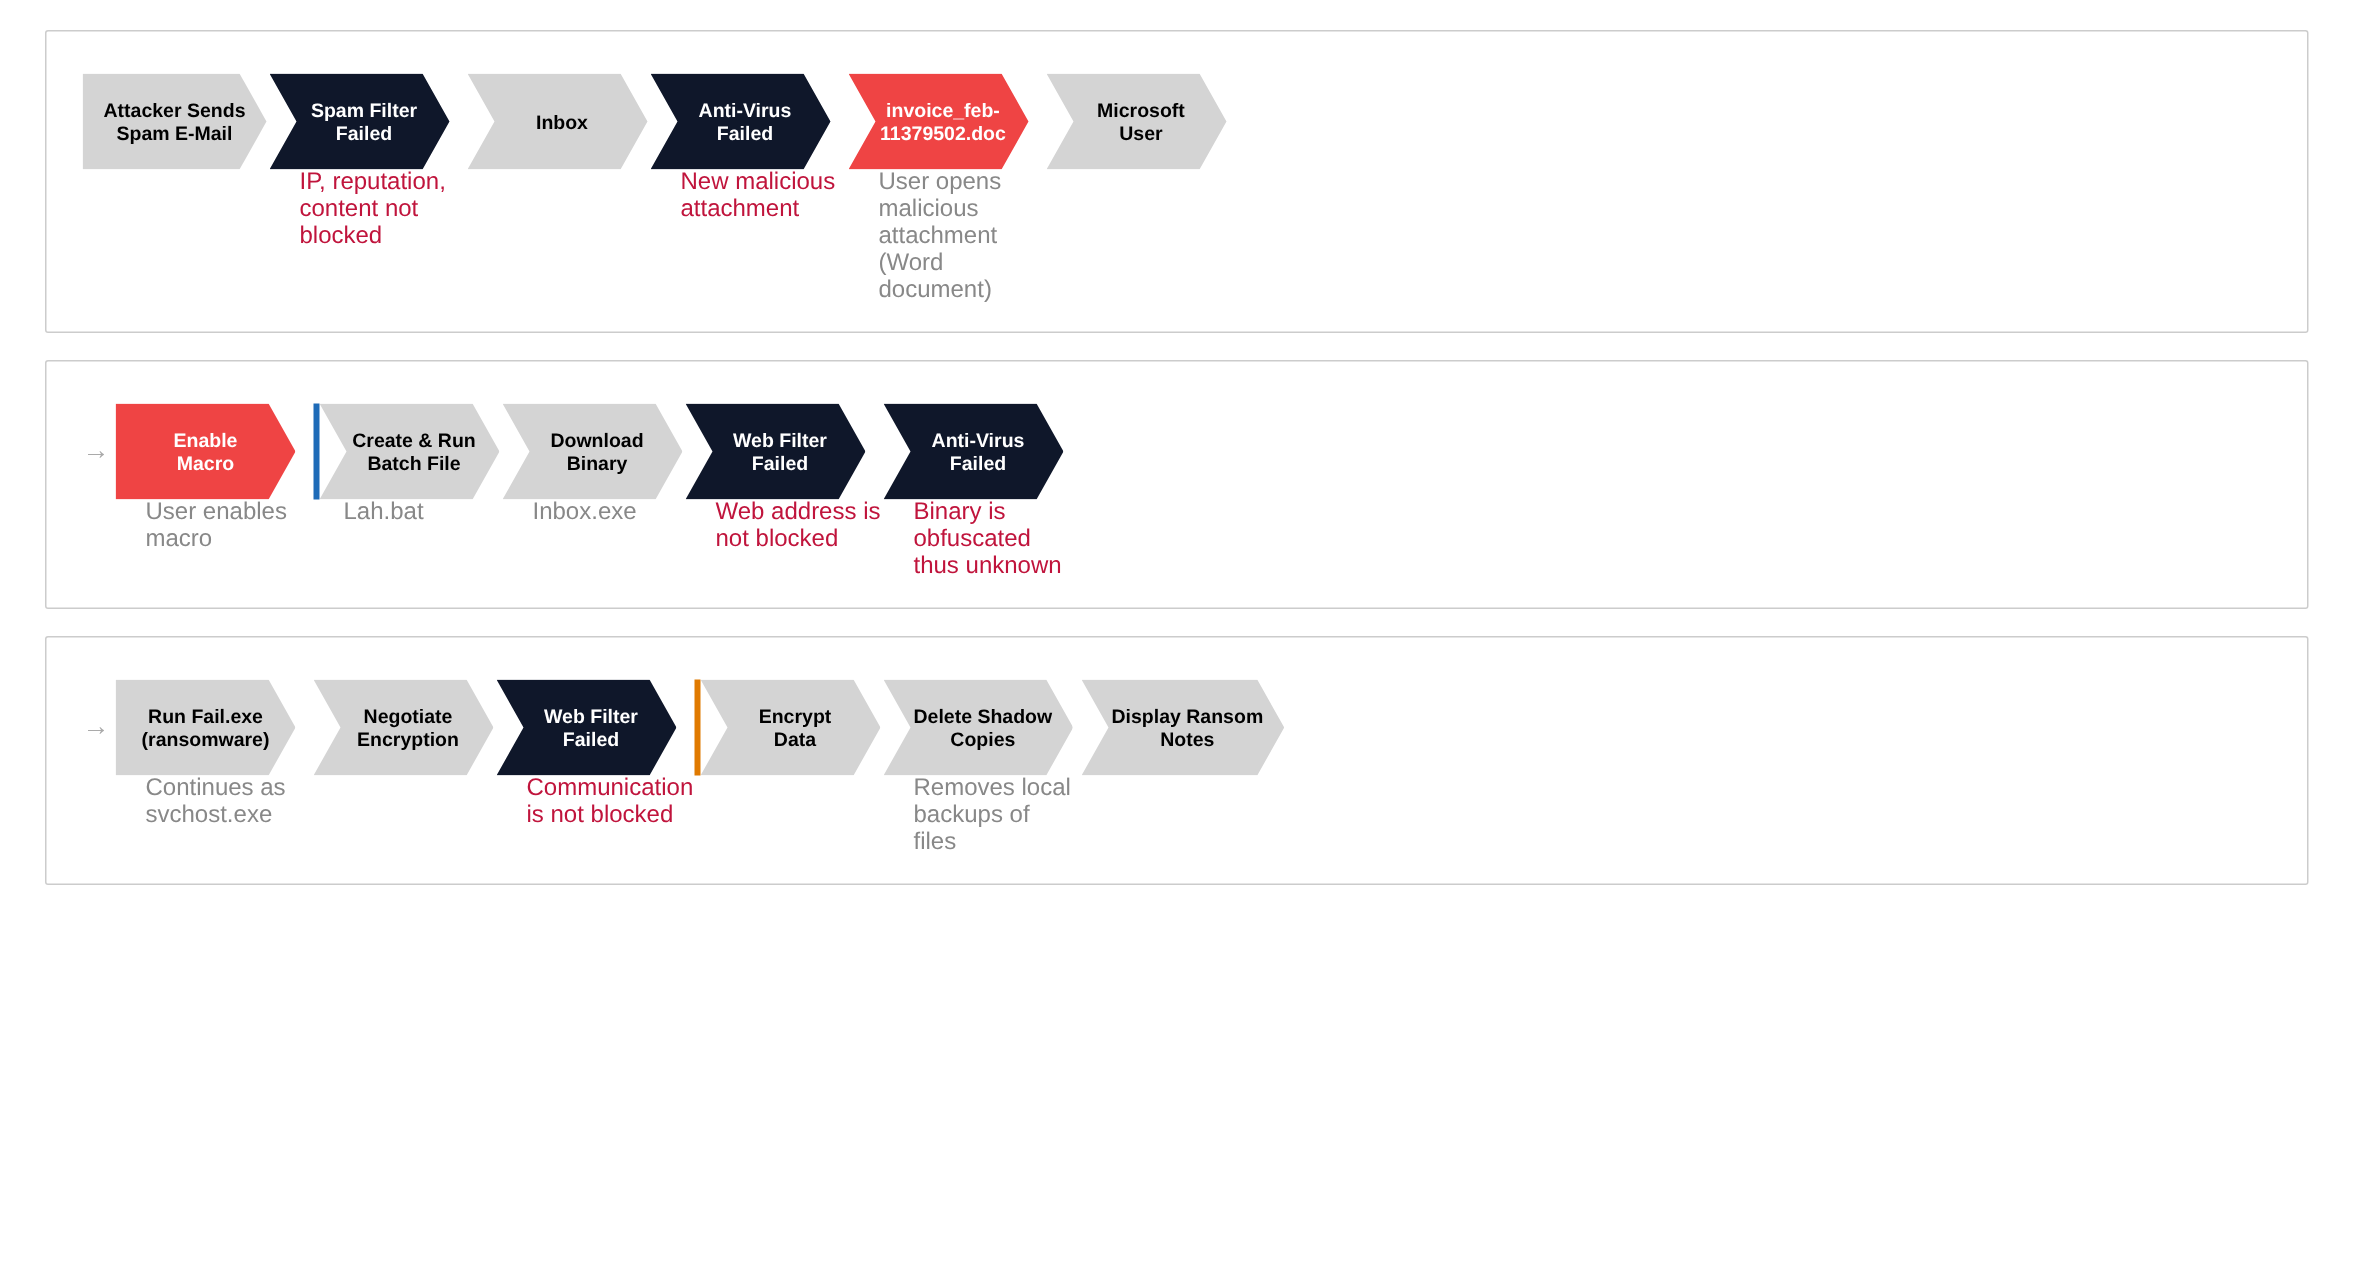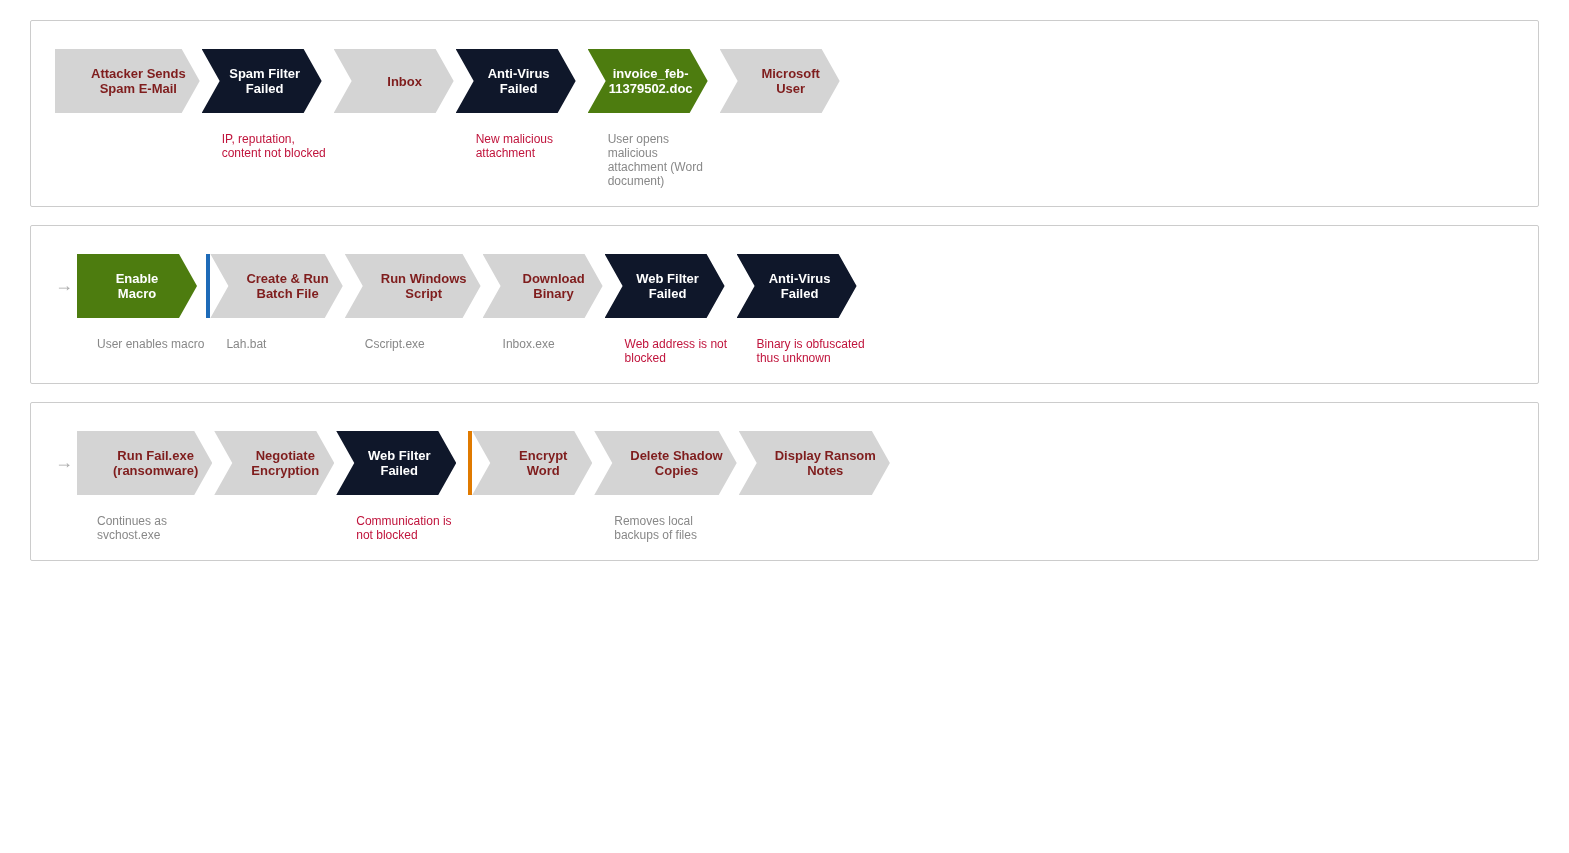--- a/index.html
+++ b/index.html
@@ -52,35 +52,34 @@
       min-width: 120px;
     }
 
     .chevron.first {
       clip-path: polygon(0% 0%, calc(100% - 18px) 0%, 100% 50%, calc(100% - 18px) 100%, 0% 100%);
       padding-left: 14px;
     }
 
     .chevron.gray {
       background: #d4d4d4;
-      color: #7f1d1d;
-      padding-left: 36px;
+      color: #000000;
     }
     .chevron.dark {
-      background: #4d7c0f;
+      background: #ef4444;
       color: #fff;
     }
     .chevron.red {
       background: #0f172a;
       color: #fff;
     }
 
     .chevron-label {
-      margin-top: 19px;
-      font-size: 12px;
+      margin-top: 0;
+      font-size: 16px;
       font-weight: 400;
       color: #888;
       padding-left: 20px;
       max-width: 130px;
     }
 
     .chevron-label.red-text {
       color: #c0143c;
       font-weight: 500;
     }
@@ -189,27 +188,20 @@
           <div class="arrow-item">
             <div style="display: flex; align-items: center;">
               <div class="blue-bar"></div>
               <div class="chevron gray">Create &amp; Run
 Batch File</div>
             </div>
             <div class="chevron-label gray-text">Lah.bat</div>
           </div>
           <div class="arrow-item">
             <div style="display: flex; align-items: stretch;">
-              <div class="chevron gray">Run Windows
-Script</div>
-            </div>
-            <div class="chevron-label gray-text">Cscript.exe</div>
-          </div>
-          <div class="arrow-item">
-            <div style="display: flex; align-items: stretch;">
               <div class="chevron gray">Download
 Binary</div>
             </div>
             <div class="chevron-label gray-text">Inbox.exe</div>
           </div>
           <div class="arrow-item">
             <div style="display: flex; align-items: stretch;">
               <div class="chevron red">Web Filter
 Failed</div>
             </div>
@@ -253,21 +245,21 @@
               <div class="chevron red">Web Filter
 Failed</div>
             </div>
             <div class="chevron-label red-text">Communication is
 not blocked</div>
           </div>
           <div class="arrow-item">
             <div style="display: flex; align-items: stretch;">
               <div class="orange-bar"></div>
               <div class="chevron gray">Encrypt
-Word</div>
+Data</div>
             </div>
           </div>
           <div class="arrow-item">
             <div style="display: flex; align-items: stretch;">
               <div class="chevron gray">Delete Shadow
 Copies</div>
             </div>
             <div class="chevron-label gray-text">Removes local
 backups of files</div>
           </div>

